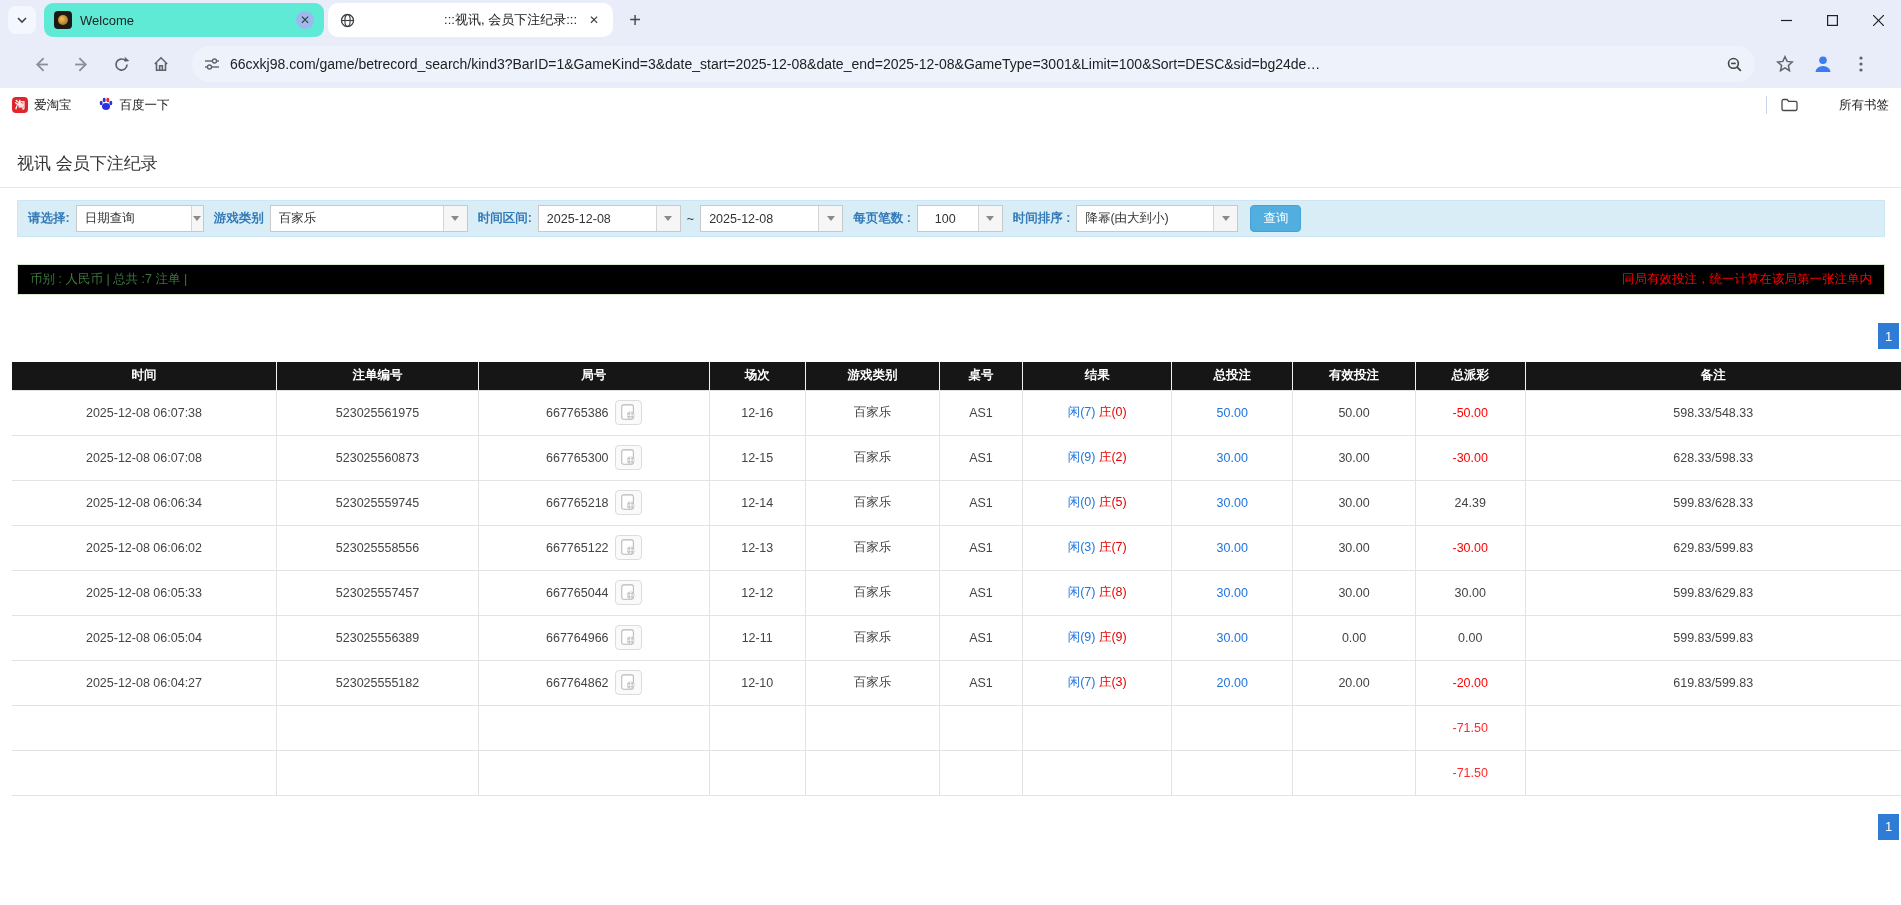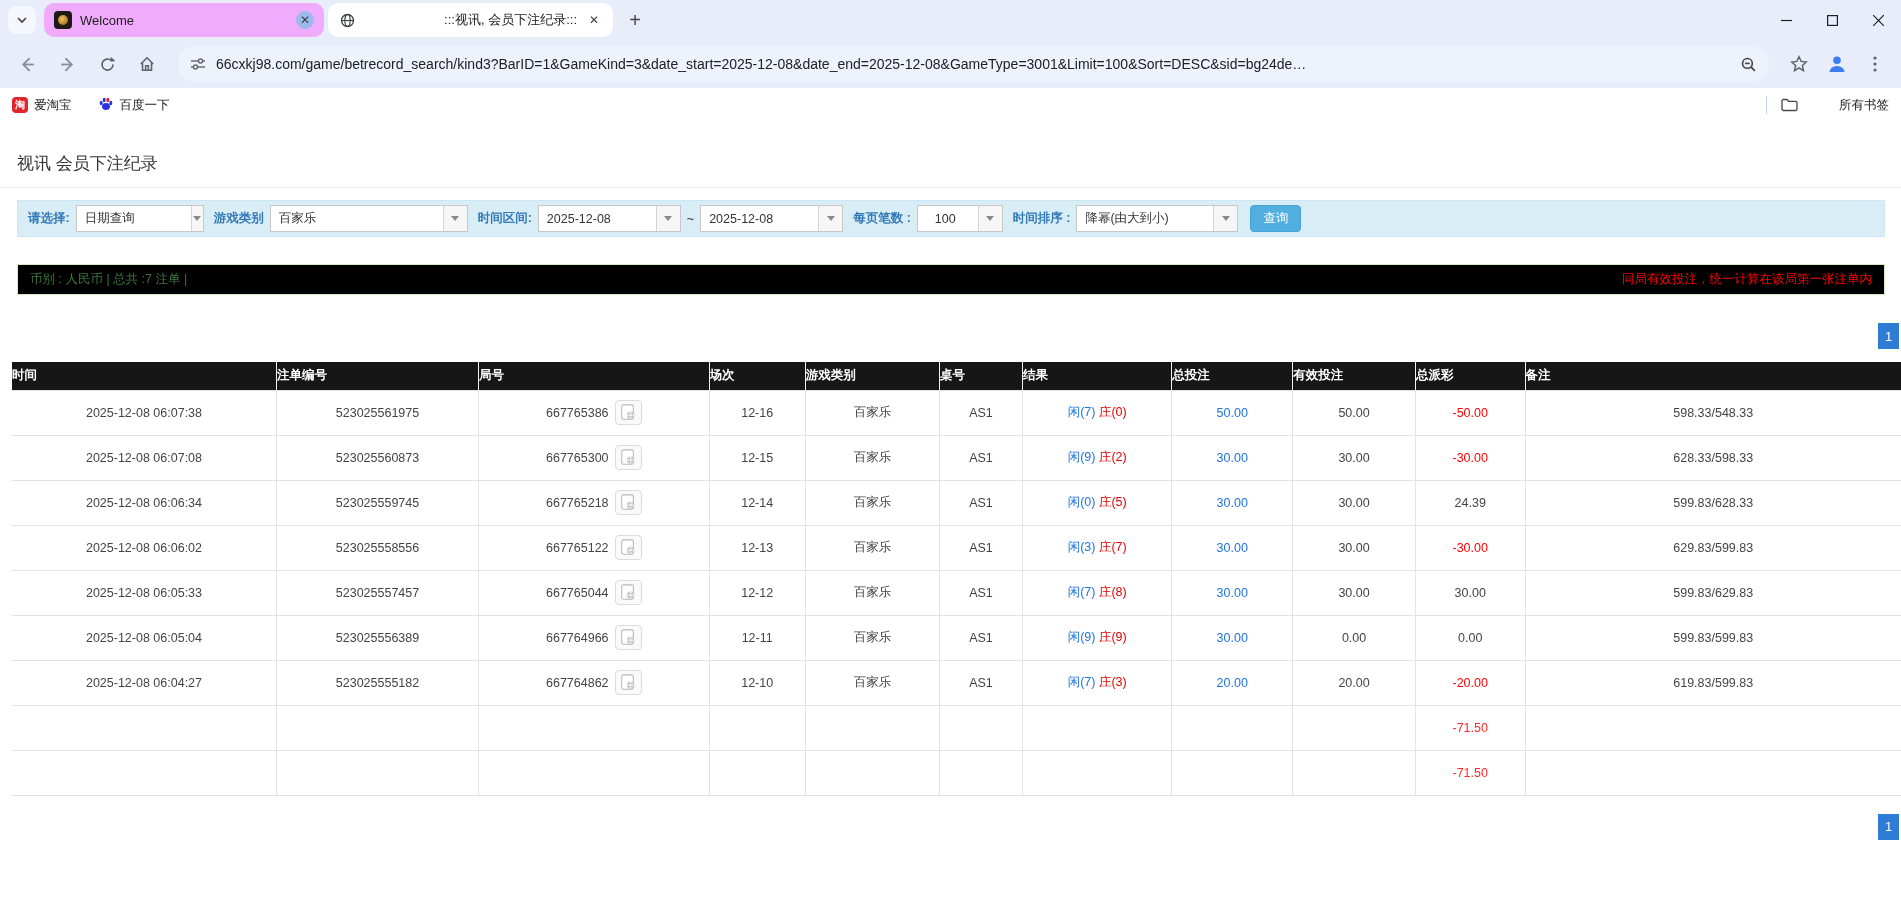--- a/index.html
+++ b/index.html
@@ -6,36 +6,36 @@
   html,body { width:1901px; height:905px; overflow:hidden;
     font-family:"Liberation Sans","DejaVu Sans",sans-serif; background:#fff; }
 
   
   .chrome { background:#e8edf9; }
   .tab-strip { height:40px; display:flex; align-items:center; padding-left:8px; position:relative; }
   .tab-search { width:28px; height:28px; border-radius:8px; background:#f4f7fd; display:flex;
     align-items:center; justify-content:center; margin-right:8px; cursor:pointer; }
   .tab { height:34px; border-radius:10px; display:flex; align-items:center; padding:0 10px;
     margin-right:4px; font-size:13px; color:#1f1f1f; cursor:pointer; }
-  .tab.inactive { background:#f0abfc; width:280px; }
+  .tab.inactive { background:#5eead4; width:280px;border-radius:9px; }
   .tab.active { background:#ffffff; width:285px; color:#202124;text-align:right; }
   .tab-title { flex:1; white-space:nowrap; overflow:hidden; text-overflow:ellipsis; margin:0 8px; }
   .favicon { width:18px; height:18px; flex:0 0 18px; display:flex; align-items:center; justify-content:center; }
   .fav-welcome { background:#1d1a16; border-radius:4px; position:relative; overflow:hidden; }
   .fav-welcome::after { content:""; width:10px; height:10px; border-radius:50%;
     background:radial-gradient(circle at 40% 40%, #f5c15a, #8a5a12); display:block; }
   .tab-close { width:18px; height:18px; border-radius:50%; display:flex; align-items:center;
     justify-content:center; font-size:12px; color:#3c4043; cursor:pointer; }
   .tab.inactive .tab-close { background:#9db8ec; }
   .new-tab { width:28px; height:28px; display:flex; align-items:center; justify-content:center;
     font-size:20px; color:#474747; cursor:pointer; margin-left:4px; }
   .win-controls { position:absolute; right:0; top:0; height:40px; display:flex; }
   .win-btn { width:46px; height:40px; display:flex; align-items:center; justify-content:center; cursor:pointer; }
 
-  .toolbar { height:48px; display:flex; align-items:center; padding:0 10px; }
+  .toolbar { height:48px; display:flex; align-items:center; padding:0 24px; }
   .nav-btn { width:34px; height:34px; display:flex; align-items:center; justify-content:center;
     border-radius:50%; cursor:pointer; margin-right:6px; }
   .urlbar { flex:1; height:36px; background:#eef2fb; border-radius:18px; display:flex;
     align-items:center; padding:0 12px; margin:0 8px; }
   .url-text { flex:1; font-size:14px; color:#202124; white-space:nowrap; overflow:hidden; }
   .toolbar-right { display:flex; align-items:center; }
   .tb-icon { width:32px; height:32px; display:flex; align-items:center; justify-content:center;
     border-radius:50%; cursor:pointer; margin-left:6px; }
 
   .bookmarks { height:34px; background:#fff; display:flex; align-items:center; padding:0 12px; font-size:12.5px; color:#202124; }
@@ -73,21 +73,21 @@
   .summary-right { color:#f00; }
 
   .pager { display:flex; justify-content:flex-end; padding-right:2px; }
   .pager.top { margin-top:28px; }
   .pager.bottom { margin-top:18px; }
   .page-num { min-width:21px; height:26px; background:#2f7cd6; color:#fff; font-size:13px;
     display:flex; align-items:center; justify-content:center; cursor:pointer; }
 
   table.bets { border-collapse:collapse; width:1889px; margin-left:12px; margin-top:13px;
     font-size:12.5px; color:#444; table-layout:fixed; }
-  table.bets thead th { background:#161616; color:#fff; font-weight:bold; height:28px; text-align:left; }
+  table.bets thead th { background:#161616; color:#fff; font-weight:bold; height:28px; text-align:center; }
   table.bets thead th + th { border-left:1px solid #f2f2f2; }
   table.bets tbody td { height:45px; text-align:center; border:1px solid #e3e3e3; background:#fff; }
   table.bets tbody td:first-child { border-left:none;margin-top:36px; }
   table.bets tbody td:last-child { border-right:none; }
   .bet-link { color:#1f74e0; cursor:pointer; }
   .player { color:#1f74e0; }
   .banker { color:#e60000; }
   .payout.neg { color:#f00; }
   .round-cell { display:flex; align-items:center; justify-content:center; gap:6px; height:100%; }
   .video-btn { width:27px; height:25px; border:1px solid #dcdcdc; background:#fafafa; border-radius:4px;

